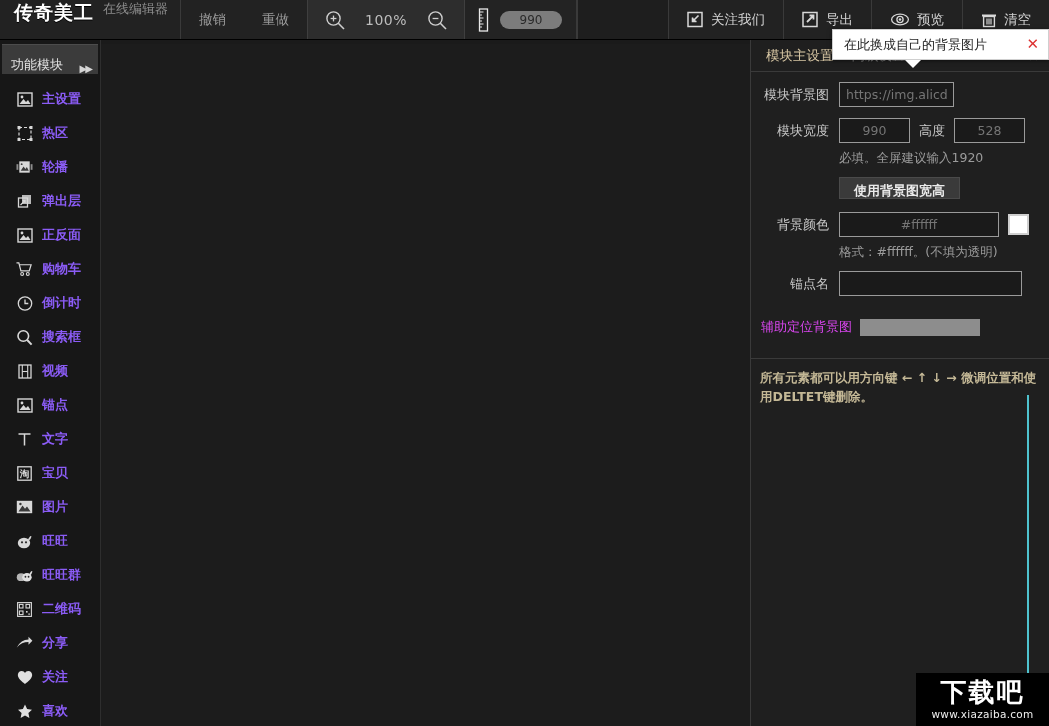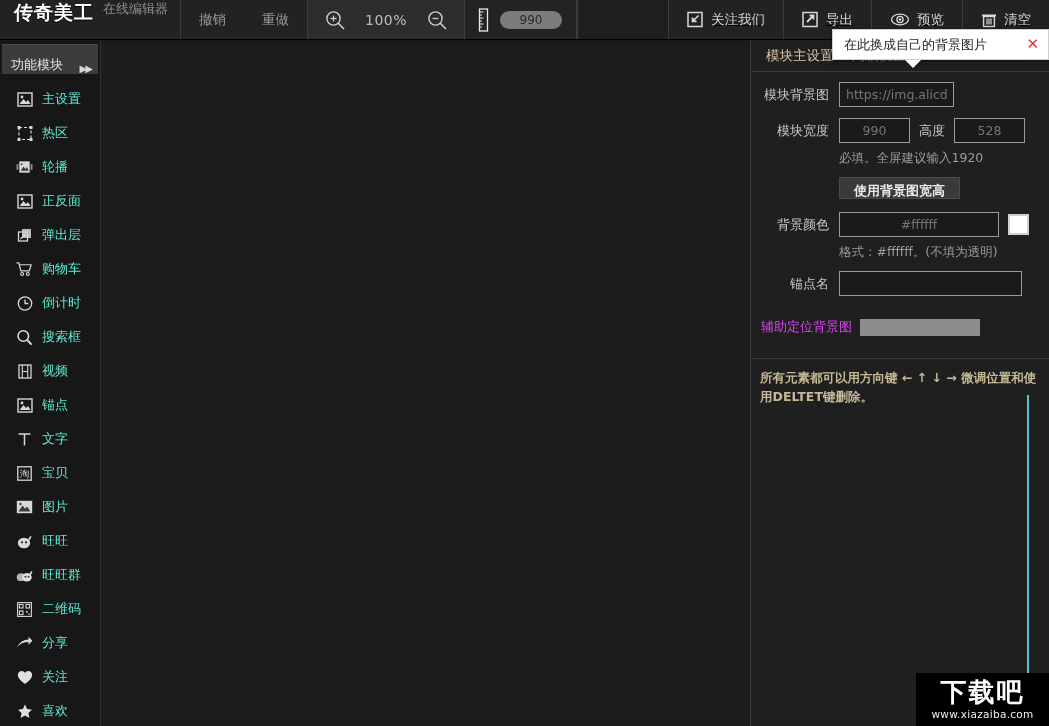--- a/index.html
+++ b/index.html
@@ -48,21 +48,21 @@
     display: flex; align-items: center; gap: 10px; padding: 0 14px 0 12px;
     background: #232323; border-right: 1px solid #3a3a3a;
   }
   .ruler-field {
     width: 62px; height: 18px; border-radius: 9px;
     background: #7c7c7c; color: #2a2a2a; font-size: 12px;
     display: flex; align-items: center; justify-content: center;
   }
   .tb-spacer { flex: 1 1 auto; background: #1e1e1e; border-left: 1px solid #3a3a3a; }
 
-  .tb-right { display: flex; align-items: stretch; text-decoration: underline; }
+  .tb-right { display: flex; align-items: stretch; }
   .tb-right .tb-btn { color: #d2d2d2; border-left: 1px solid #3a3a3a; }
   .tb-right .tb-btn:first-child { border-left: 1px solid #3a3a3a; }
 
   svg.ic { display: block; }
 
   
   .sidebar {
     position: absolute; left: 0; top: 40px; width: 101px; height: 686px;
     background: #171717; border-right: 1px solid #2e2e2e;
   }
@@ -71,21 +71,21 @@
     background: #3b3b3b;
     display: flex; align-items: flex-end; justify-content: space-between;
     padding: 0 7px 0 9px;
     color: #e4e4e4; font-size: 13px;
     box-shadow: inset 0 1px 0 #4c4c4c;
   }
   .sb-head .arrows { color: #d6d6d6; font-size: 10px; letter-spacing: -2px; }
   .sb-list { padding-top: 2px; }
   .sb-item {
     height: 34px; display: flex; align-items: center; gap: 9px;
-    padding-left: 16px; color: #5eead4; font-size: 13px;
+    padding-left: 16px; color: #8b5cf6; font-size: 13px; font-weight: bold;
   }
   .sb-icon { width: 17px; height: 17px; display: flex; align-items: center; justify-content: center; flex: 0 0 17px; }
 
   
   .canvas {
     position: absolute; left: 101px; top: 40px;
     width: 649px; height: 686px; background: #1c1c1c;
   }
   .canvas-topstrip {
     position: absolute; left: 0; top: 0; width: 649px; height: 4px; background: #1a1a1a;
@@ -319,37 +319,37 @@
               <rect x="0.5" y="4" width="2" height="6" fill="#8d8d8d"></rect>
               <rect x="15.5" y="4" width="2" height="6" fill="#8d8d8d"></rect>
             </svg>
         </span>
         <span>轮播</span>
       </div>
 
       <div class="sb-item">
         <span class="sb-icon">
           <svg class="ic" width="16" height="15" viewBox="0 0 16 15">
+              <rect x="5" y="1" width="9" height="9" fill="#b9b9b9"></rect>
+              <rect x="1.5" y="4" width="9" height="9" fill="none" stroke="#d8d8d8" stroke-width="1.3"></rect>
+              <path d="M3.5 11 L8 6.5 M5.5 6.5 L8 6.5 L8 9" stroke="#d8d8d8" stroke-width="1.2" fill="none"></path>
+            </svg>
+        </span>
+        <span>弹出层</span>
+      </div>
+
+      <div class="sb-item">
+        <span class="sb-icon">
+          <svg class="ic" width="16" height="15" viewBox="0 0 16 15">
               <rect x="1" y="1" width="14" height="13" fill="none" stroke="#d8d8d8" stroke-width="1.4"></rect>
               <circle cx="5" cy="5" r="1.4" fill="#d8d8d8"></circle>
               <path d="M2.5 12 L6.5 7 L9 10 L11 8 L13.5 12 Z" fill="#d8d8d8"></path>
             </svg>
         </span>
         <span>正反面</span>
-      </div>
-
-      <div class="sb-item">
-        <span class="sb-icon">
-          <svg class="ic" width="16" height="15" viewBox="0 0 16 15">
-              <rect x="5" y="1" width="9" height="9" fill="#b9b9b9"></rect>
-              <rect x="1.5" y="4" width="9" height="9" fill="none" stroke="#d8d8d8" stroke-width="1.3"></rect>
-              <path d="M3.5 11 L8 6.5 M5.5 6.5 L8 6.5 L8 9" stroke="#d8d8d8" stroke-width="1.2" fill="none"></path>
-            </svg>
-        </span>
-        <span>弹出层</span>
       </div>
 
       <div class="sb-item">
         <span class="sb-icon">
           <svg class="ic" width="18" height="16" viewBox="0 0 18 16">
               <path d="M0.5 1.5 H3 L5.2 10 H14 L16 3.5 H3.6" fill="none" stroke="#d8d8d8" stroke-width="1.3"></path>
               <circle cx="6.5" cy="13.2" r="1.5" fill="none" stroke="#d8d8d8" stroke-width="1.2"></circle>
               <circle cx="12.5" cy="13.2" r="1.5" fill="none" stroke="#d8d8d8" stroke-width="1.2"></circle>
             </svg>
         </span>

